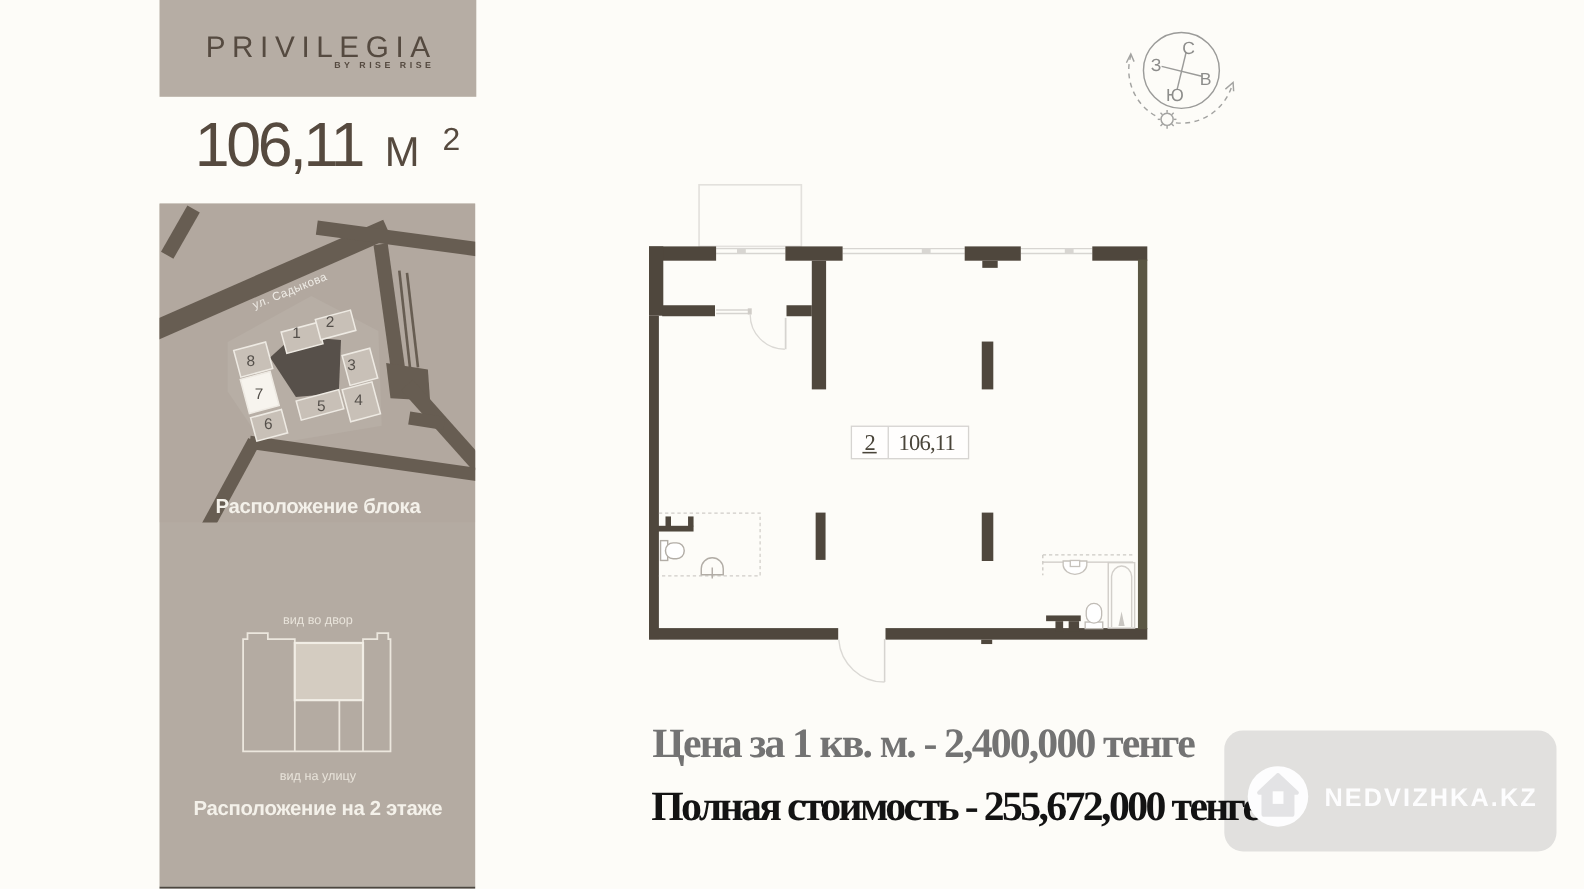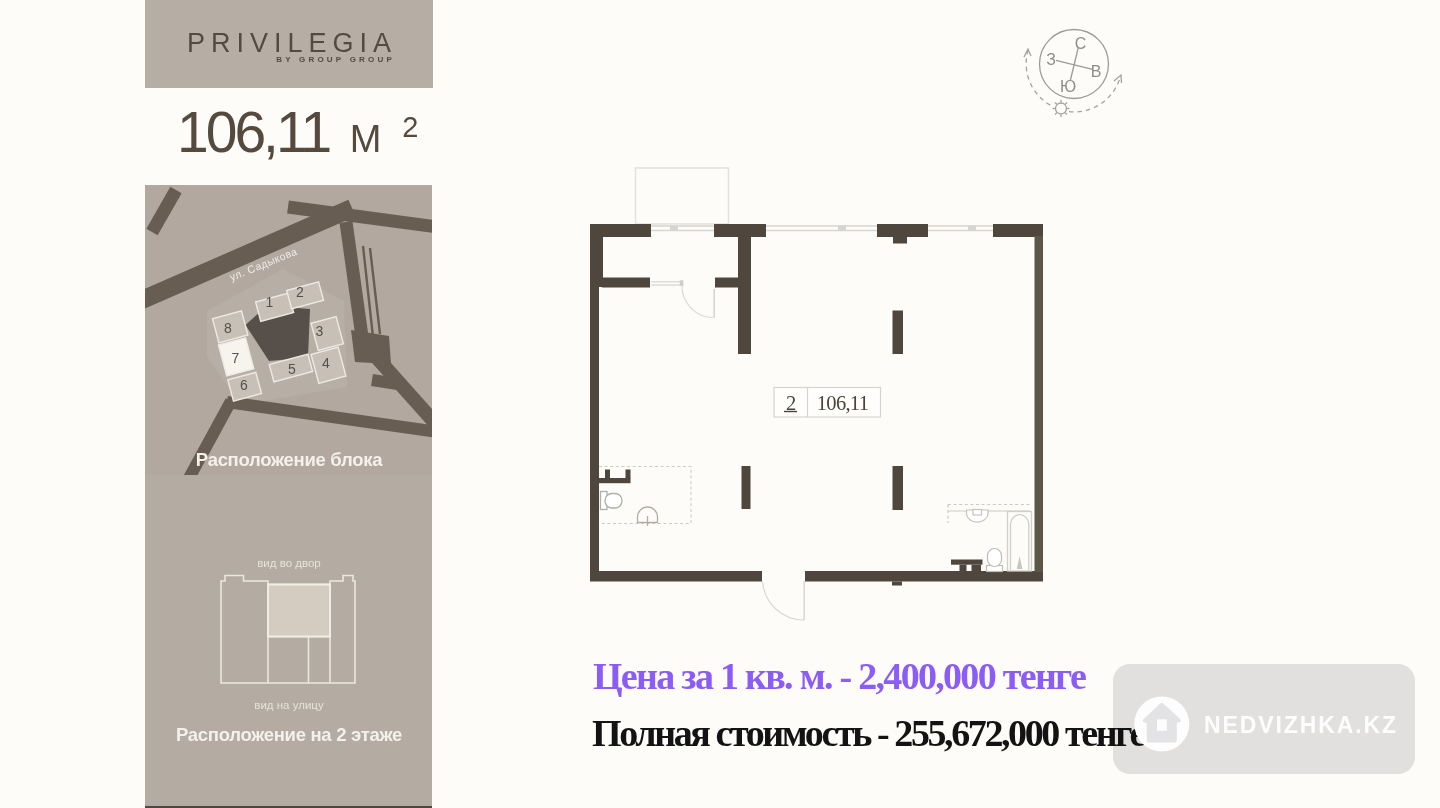--- a/index.html
+++ b/index.html
@@ -10,21 +10,21 @@
 <body>
 
 <div class="abs" style="left:145px;top:185px;width:287px;height:621px;background:#b4aba2;"></div>
 
 <div class="abs" style="left:145px;top:806px;width:287px;height:2px;background:#4c463f;"></div>
 
 <div class="abs" style="left:145px;top:0px;width:288px;height:88px;background:#b6ada4;"></div>
 
 <div class="abs" style="left:145px;top:28px;width:288px;text-align:center;font-family:Liberation Sans, sans-serif;font-size:27px;letter-spacing:6px;color:#554a40;text-indent:6px;">PRIVILEGIA</div>
 
-<div class="abs" style="left:145px;top:55px;width:250px;text-align:right;font-size:8px;font-weight:bold;letter-spacing:3.2px;color:#554a40;">BY GROUP GROUP</div>
+<div class="abs" style="left:145px;top:55px;width:250px;text-align:right;font-size:8px;font-weight:bold;letter-spacing:3.2px;color:#554a40;">BY RISE RISE</div>
 
 <div class="abs" style="left:177px;top:99px;color:#564a3f;font-family:Liberation Sans, sans-serif;">
   <span style="font-size:57px;letter-spacing:-3px;">106,11</span><span style="font-size:38px;letter-spacing:0;margin-left:10px;"> М</span><span style="font-size:29px;vertical-align:15px;letter-spacing:0;margin-left:21px;">2</span>
 </div>
 
 <svg class="abs" style="left:145px;top:185px;" width="287" height="290" viewBox="145 185 287 290">
 
   <rect x="145" y="185" width="287" height="290" fill="#b2a89f"></rect>
 
   <path d="M 207 311 L 283 269 L 344 301 L 347 387 L 240 405 L 207 356 Z" fill="#b7aea5"></path>
@@ -266,21 +266,21 @@
       <line x1="1052.5" y1="108.5" x2="1055" y2="108.5"></line>
       <line x1="1067" y1="108.5" x2="1069.5" y2="108.5"></line>
       <line x1="1055" y1="102.5" x2="1056.8" y2="104.3"></line>
       <line x1="1065.2" y1="112.7" x2="1067" y2="114.5"></line>
       <line x1="1055" y1="114.5" x2="1056.8" y2="112.7"></line>
       <line x1="1065.2" y1="104.3" x2="1067" y2="102.5"></line>
     </g>
   </g>
 </svg>
 
-<div class="abs" style="left:593px;top:654px;font-family:'Liberation Serif',serif;font-weight:bold;font-size:38px;letter-spacing:-1.7px;color:#8b5cf6;text-align:center;">Цена за 1 кв. м. - 2,400,000 тенге</div>
+<div class="abs" style="left:593px;top:654px;font-family:'Liberation Serif',serif;font-weight:bold;font-size:38px;letter-spacing:-1.7px;color:#737373;text-align:center;">Цена за 1 кв. м. - 2,400,000 тенге</div>
 
 <div class="abs" style="left:592px;top:711px;font-family:'Liberation Serif',serif;font-weight:bold;font-size:38px;letter-spacing:-2.4px;color:#131313;">Полная стоимость - 255,672,000 тенге</div>
 
 <div class="abs" style="left:1113px;top:664px;width:302px;height:110px;background:#e3e3e5;border-radius:17px;mix-blend-mode:multiply;"></div>
 
 <svg class="abs" style="left:1113px;top:664px;" width="302" height="110" viewBox="0 0 302 110">
   <circle cx="48.8" cy="60" r="27.5" fill="#fdfdfe"></circle>
   <path d="M 46.9 39.8 a 2.6 2.6 0 0 1 3.8 0 L 67.2 55.3 a 1.8 1.8 0 0 1 -1.2 3.1 L 63.8 58.4 L 63.8 76 a 2.6 2.6 0 0 1 -2.6 2.6 L 36.4 78.6 A 2.6 2.6 0 0 1 33.8 76 L 33.8 58.4 L 31.6 58.4 a 1.8 1.8 0 0 1 -1.2 -3.1 Z" fill="#e3e3e5"></path>
   <rect x="44" y="55.4" width="9.8" height="11.4" fill="#fdfdfe"></rect>
   <text x="91" y="69" fill="#fdfdfe" font-size="23" font-weight="bold" letter-spacing="1.9" font-family="Liberation Sans">NEDVIZHKA.KZ</text>

